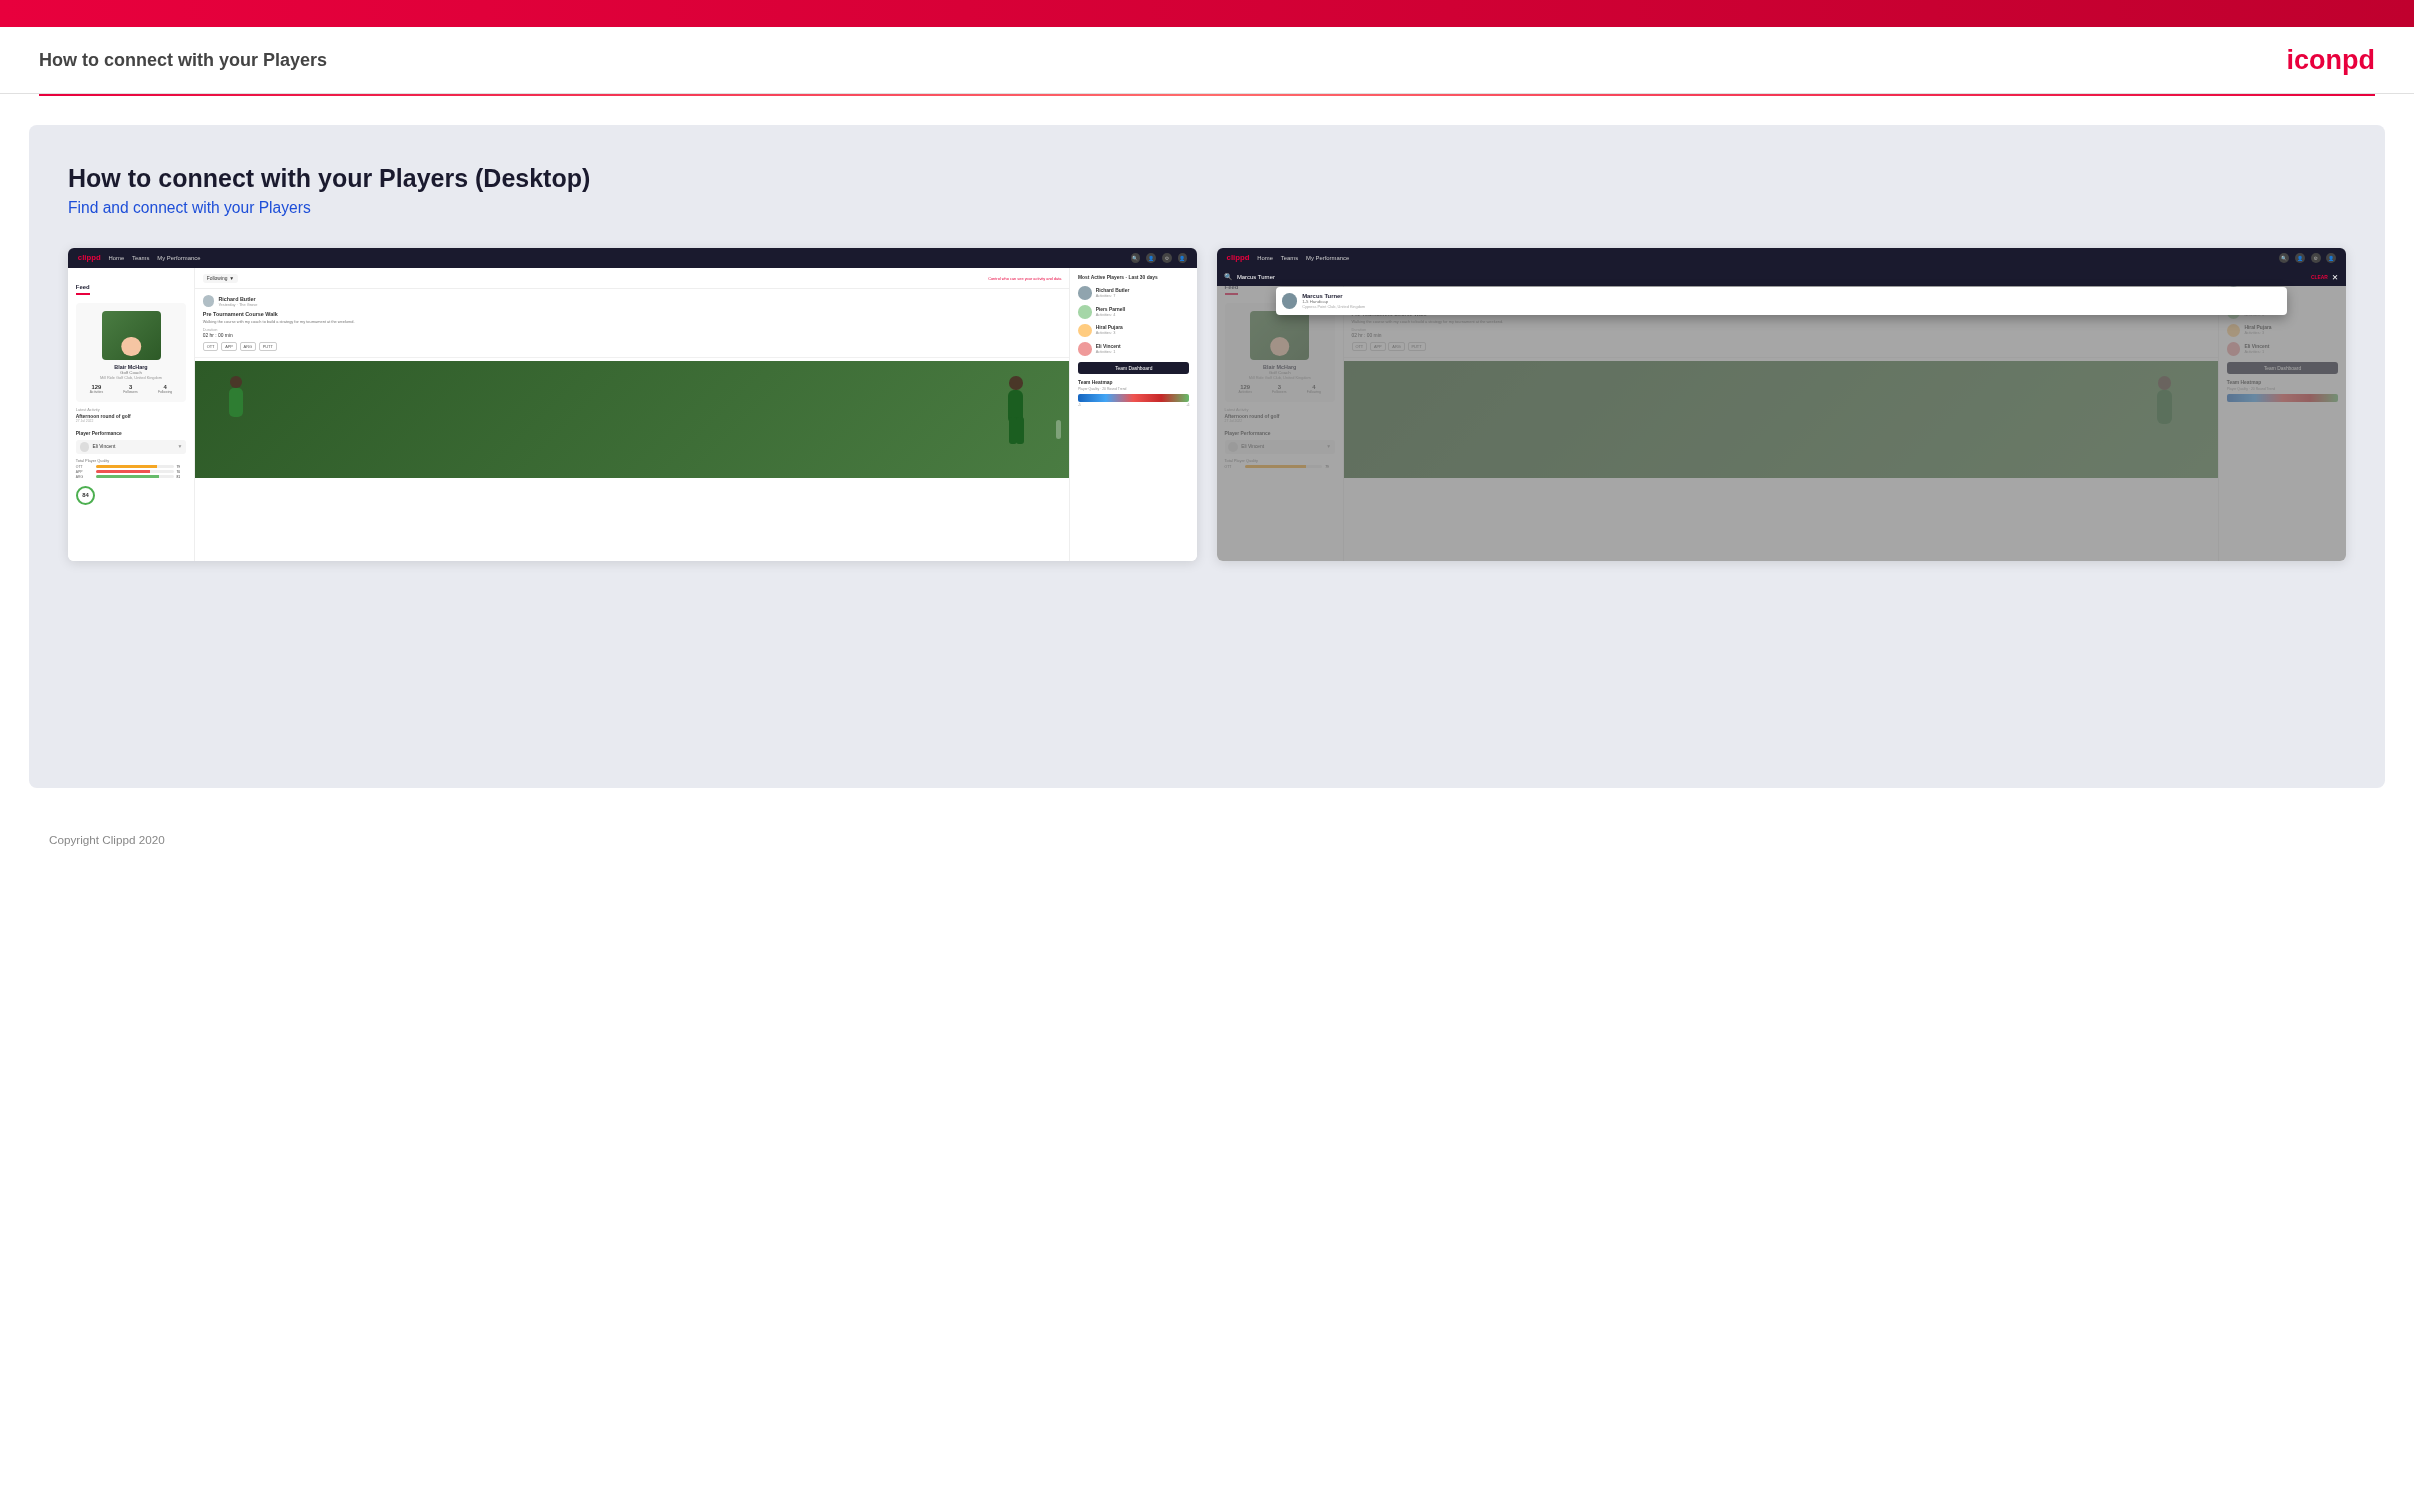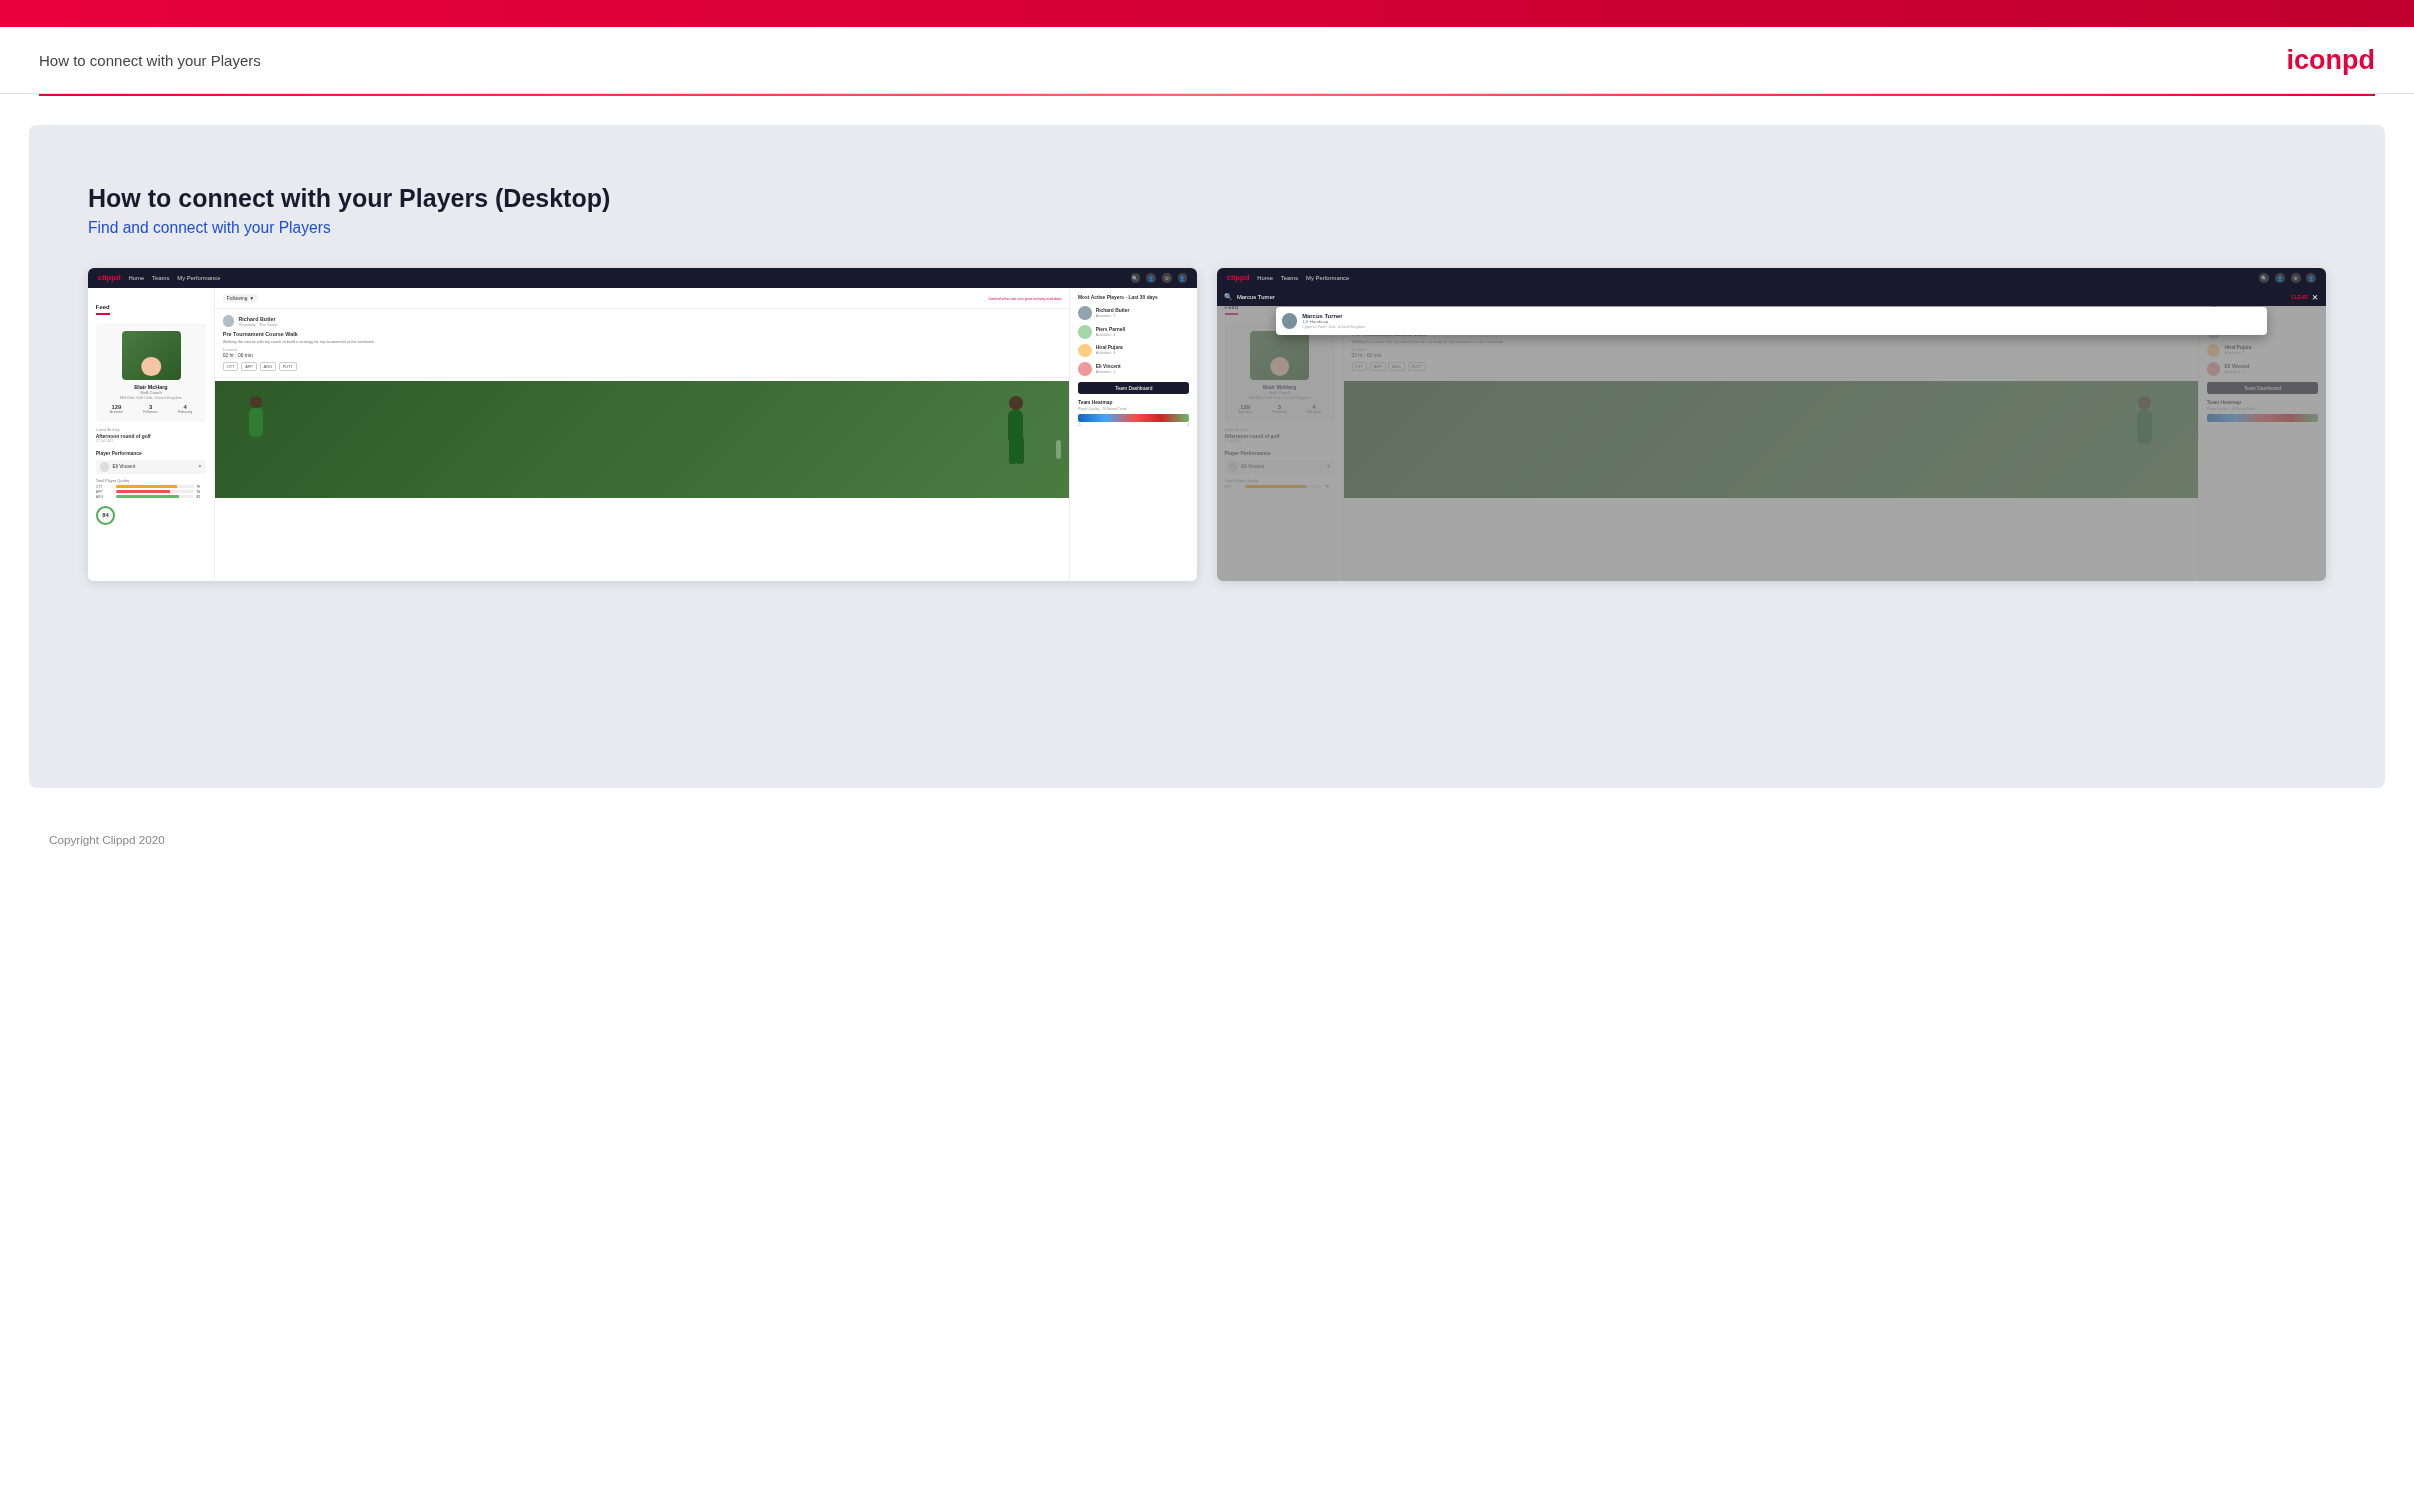--- a/index.html
+++ b/index.html
@@ -12,44 +12,44 @@
 
     .header {
       display: flex;
       align-items: center;
       justify-content: space-between;
       padding: 17.6px 39px;
       border-bottom: 1px solid #e0e0e0;
     }
 
     .header-title {
-      font-size: 15px;
+      font-size: 18px;
       color: #444;
-      font-weight: 400;
+      font-weight: 700;
     }
 
     .logo {
       font-size: 27px;
       font-weight: 700;
       color: #1a1a2e;
     }
 
     .logo span { color: #e8003d; }
 
     .divider {
       height: 2px;
       background: linear-gradient(to right, #e8003d, #ff6b6b, #e8003d);
       margin: 0 39px;
     }
 
     .main-content {
       background: #e8eaf0;
       margin: 29px 29px;
       border-radius: 7.8px;
-      padding: 59px;
+      padding: 39px;
       min-height: 663px;
     }
 
     .page-heading {
       font-size: 25px;
       font-weight: 700;
       color: #1a1a2e;
       margin-bottom: 5.9px;
     }
 

